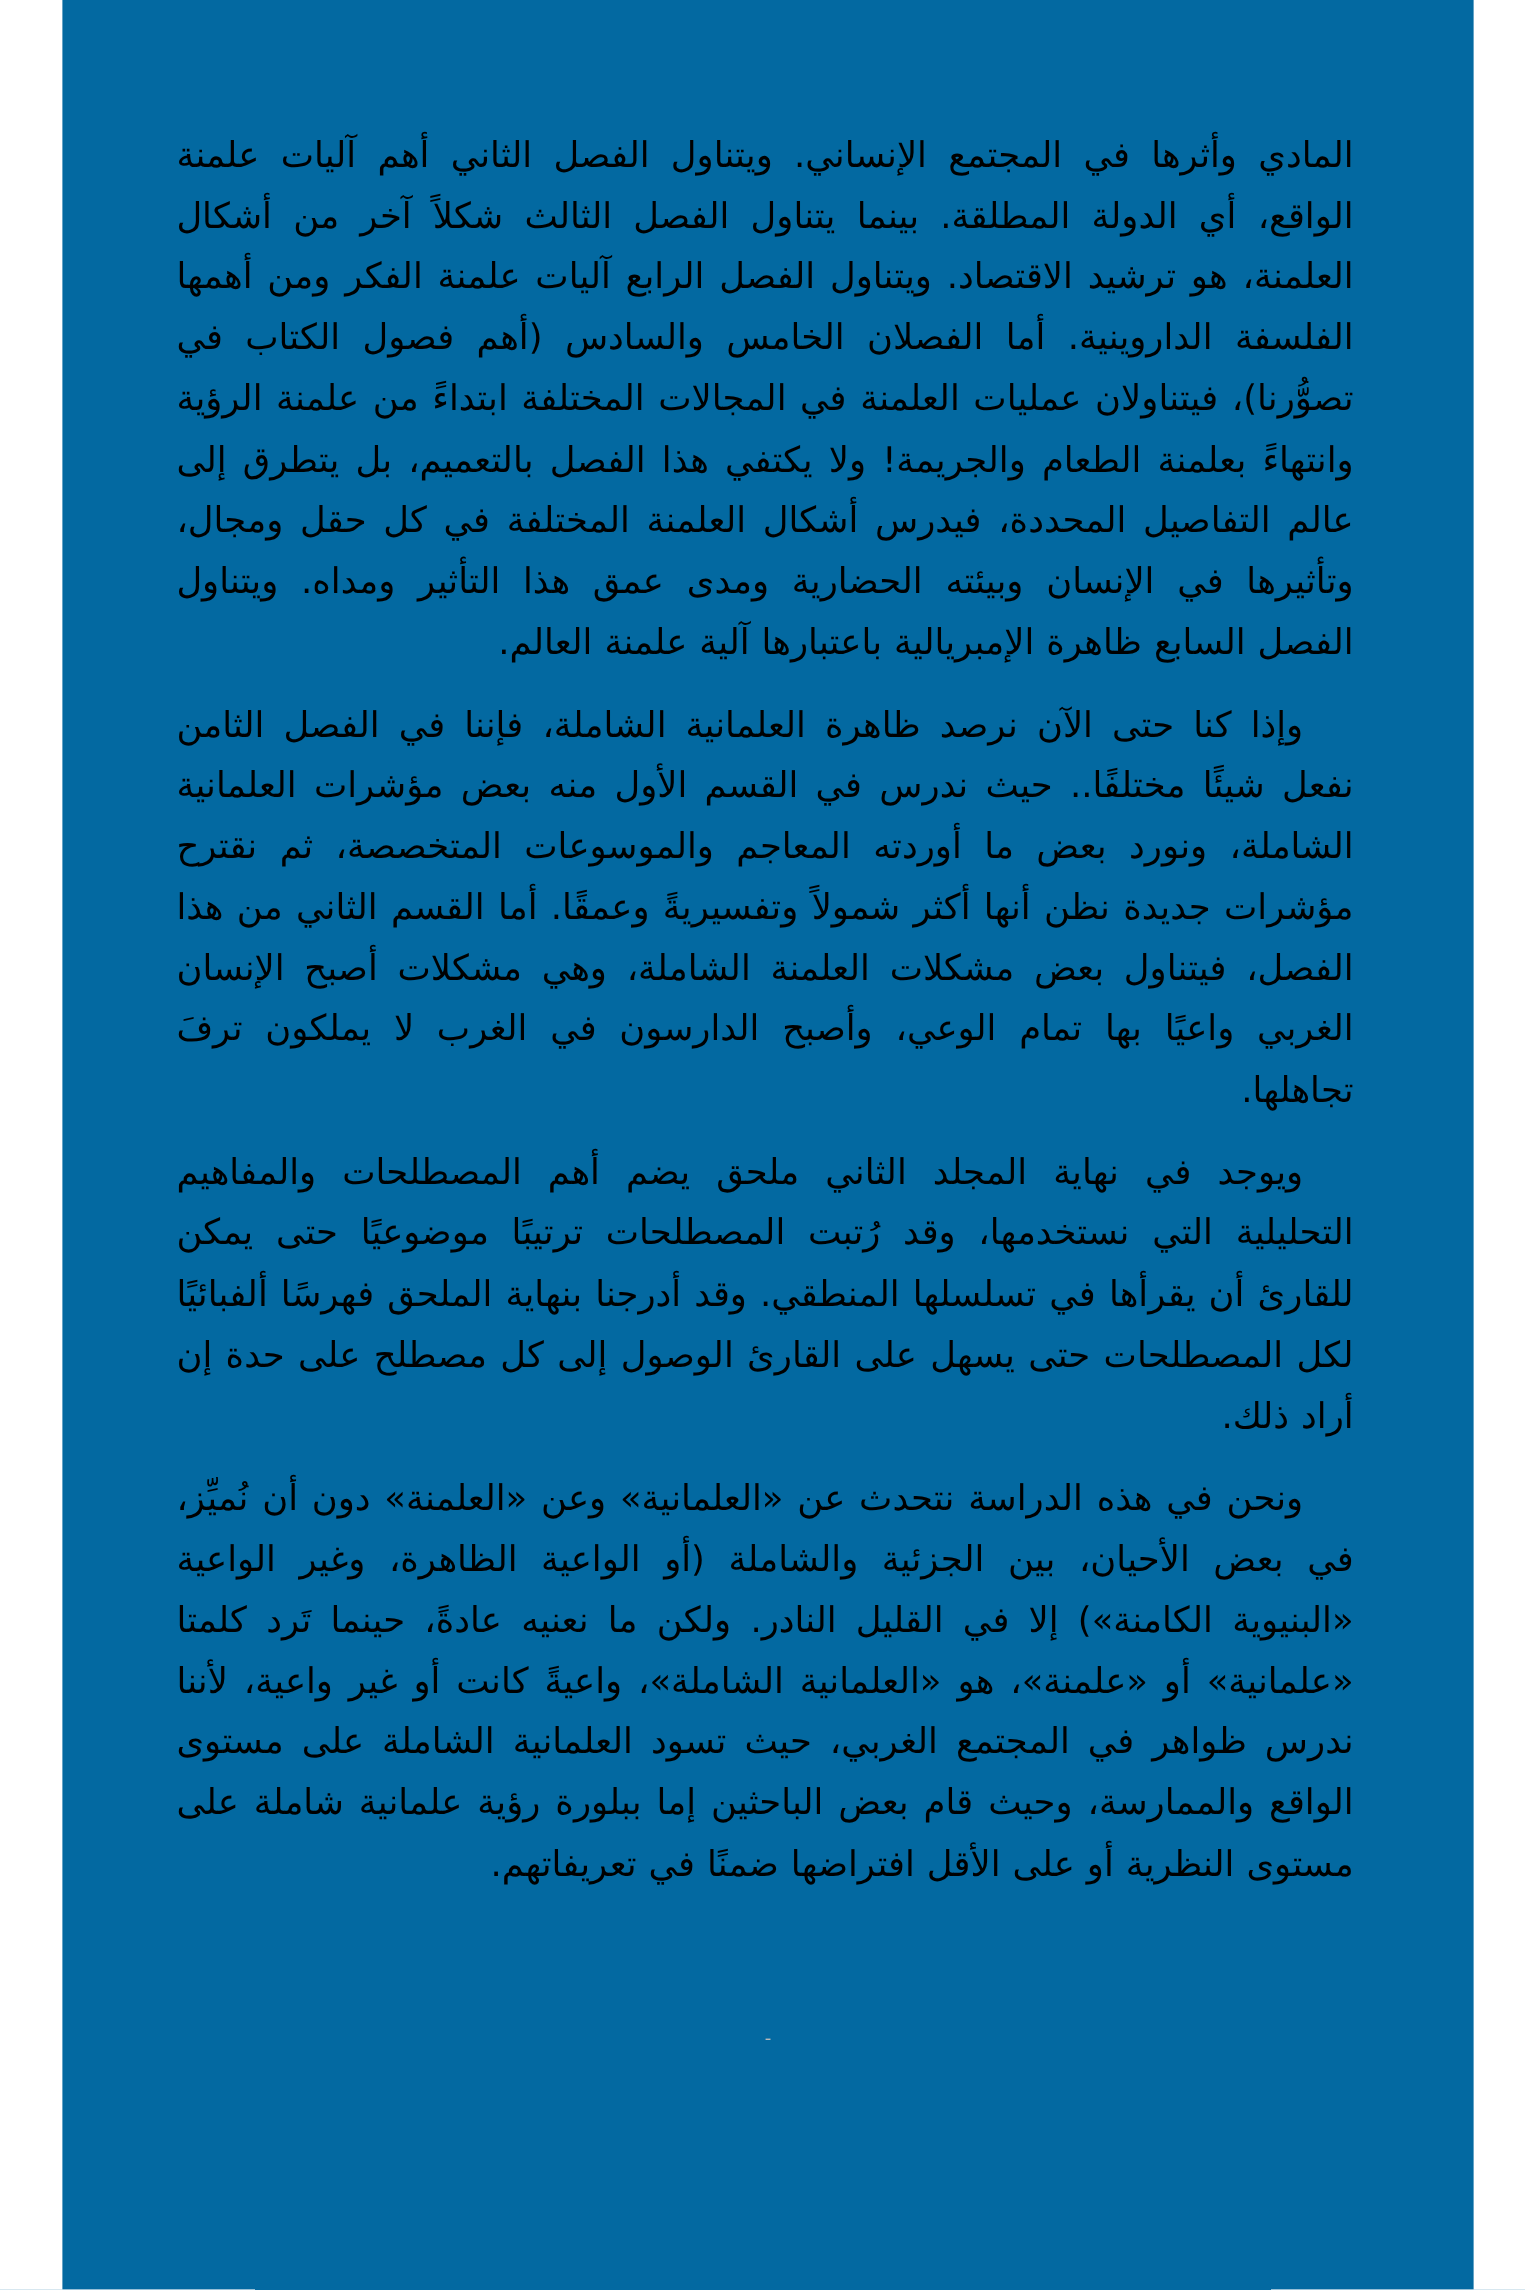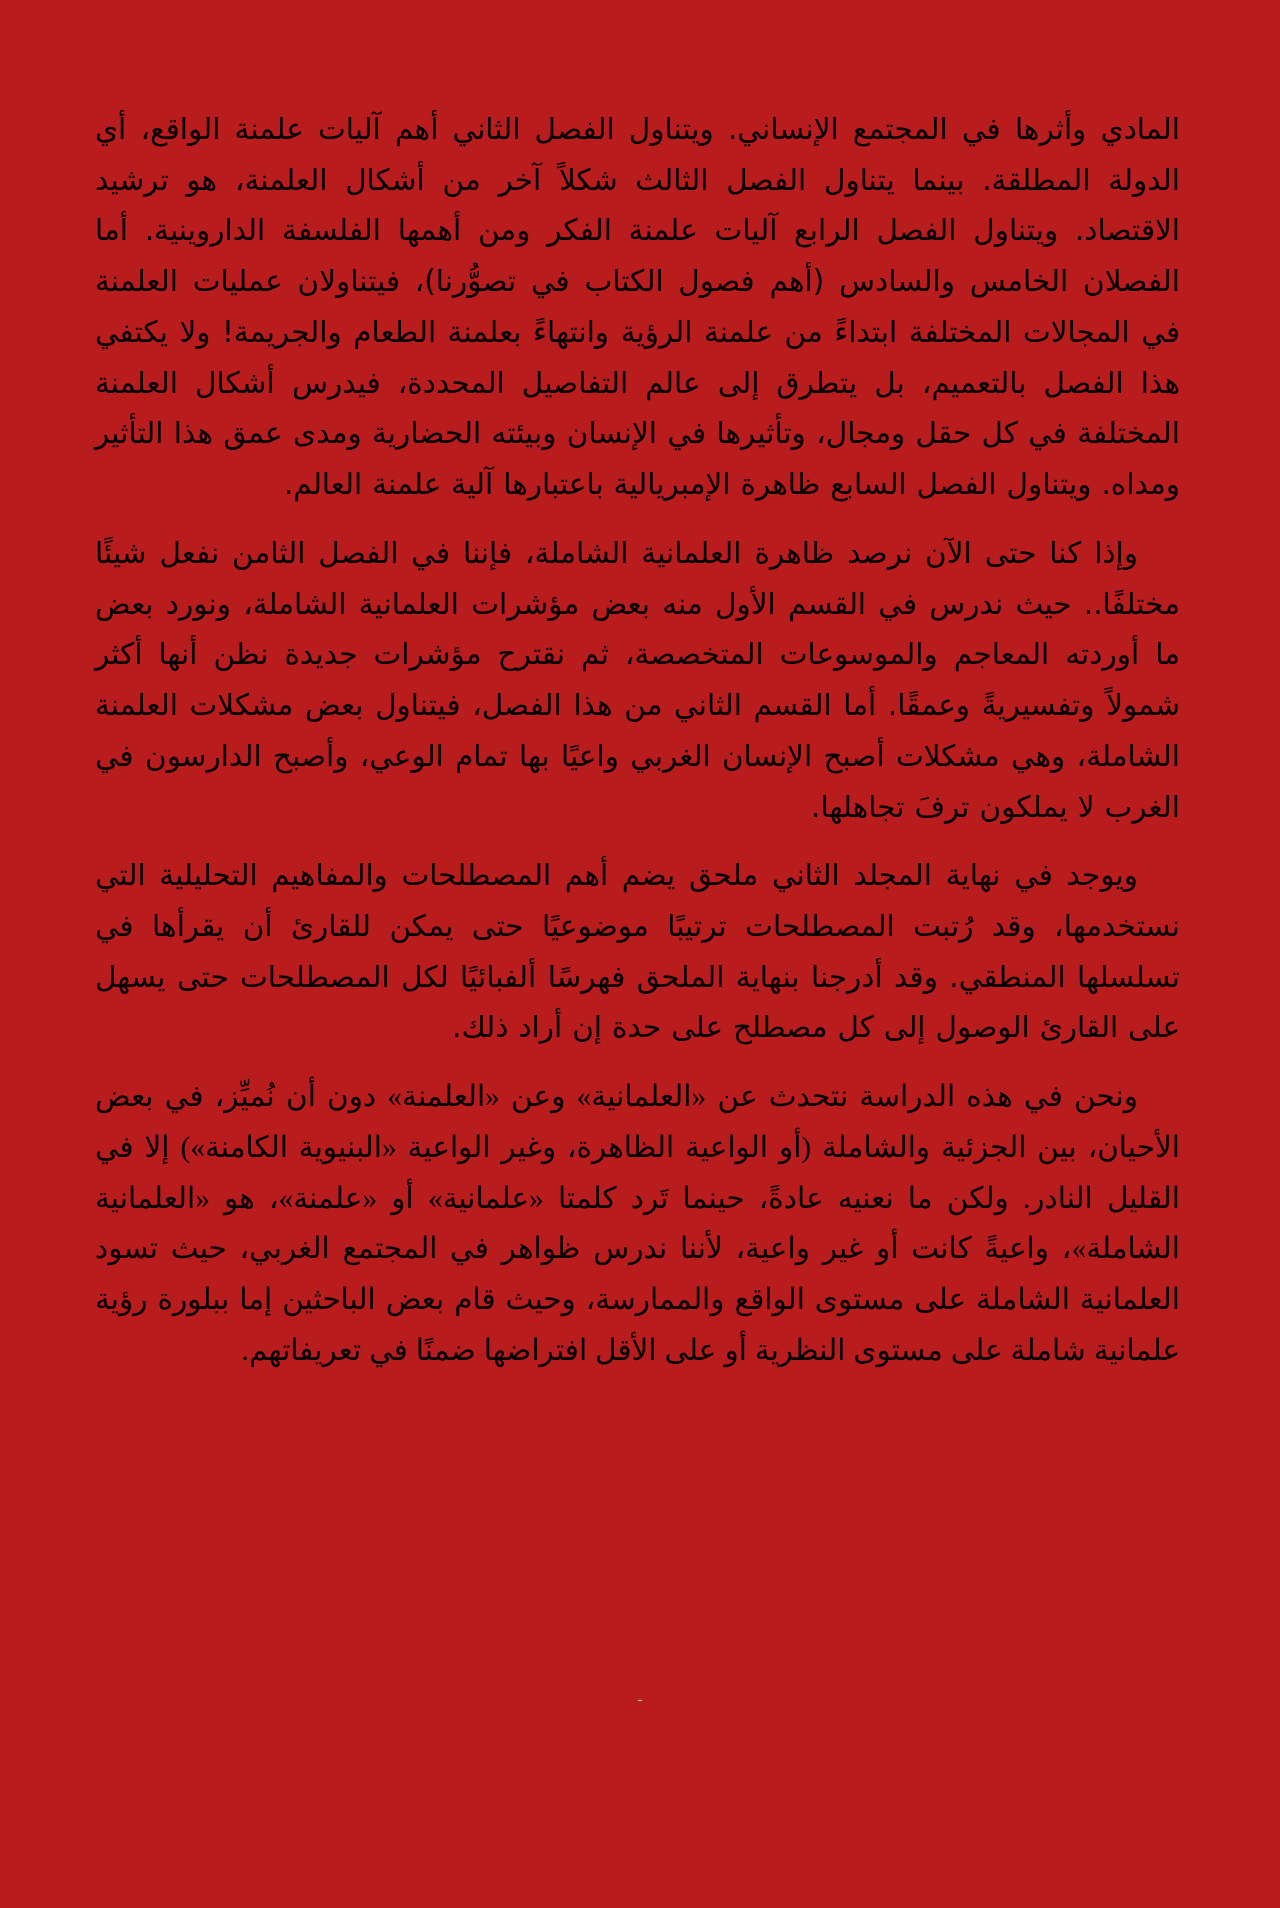--- a/index.html
+++ b/index.html
@@ -2,23 +2,23 @@
 <html lang="ar" dir="rtl"><head>
 <meta charset="utf-8">
 <style>
   html, body {
     margin: 0;
     padding: 0;
     background: #ffffff;
   }
   .page {
     position: relative;
-    width: 1280px;
+    width: 1176px;
     height: 1908px;
-    background: #b91c1c;
+    background: #0369a1;
     margin: 0 auto;
     overflow: hidden;
     box-sizing: border-box;
   }
   .text-column {
     position: absolute;
     top: 104px;
     right: 100px;
     left: 95px;
     direction: rtl;
@@ -37,21 +37,20 @@
     letter-spacing: 0;
     font-weight: 400;
     -webkit-font-feature-settings: "liga" 1, "calt" 1;
     font-feature-settings: "liga" 1, "calt" 1;
   }
   p.para.first {
     text-indent: 0;
   }
   p.para:last-child {
     margin-bottom: 0;
-    font-family: Liberation Serif, serif;
   }
   
   .page-artifact {
     position: absolute;
     left: 0;
     right: 0;
     top: 1690px;
     height: 14px;
     text-align: center;
     font-family: "DejaVu Sans", "Liberation Sans", sans-serif;

